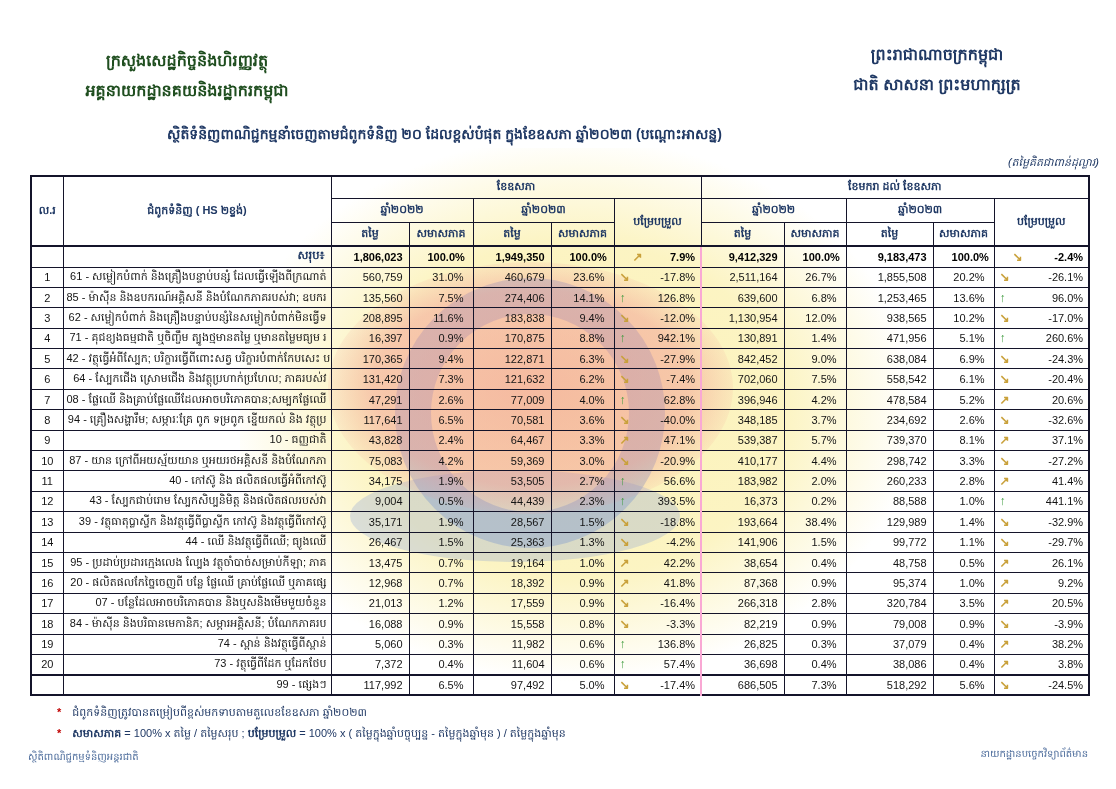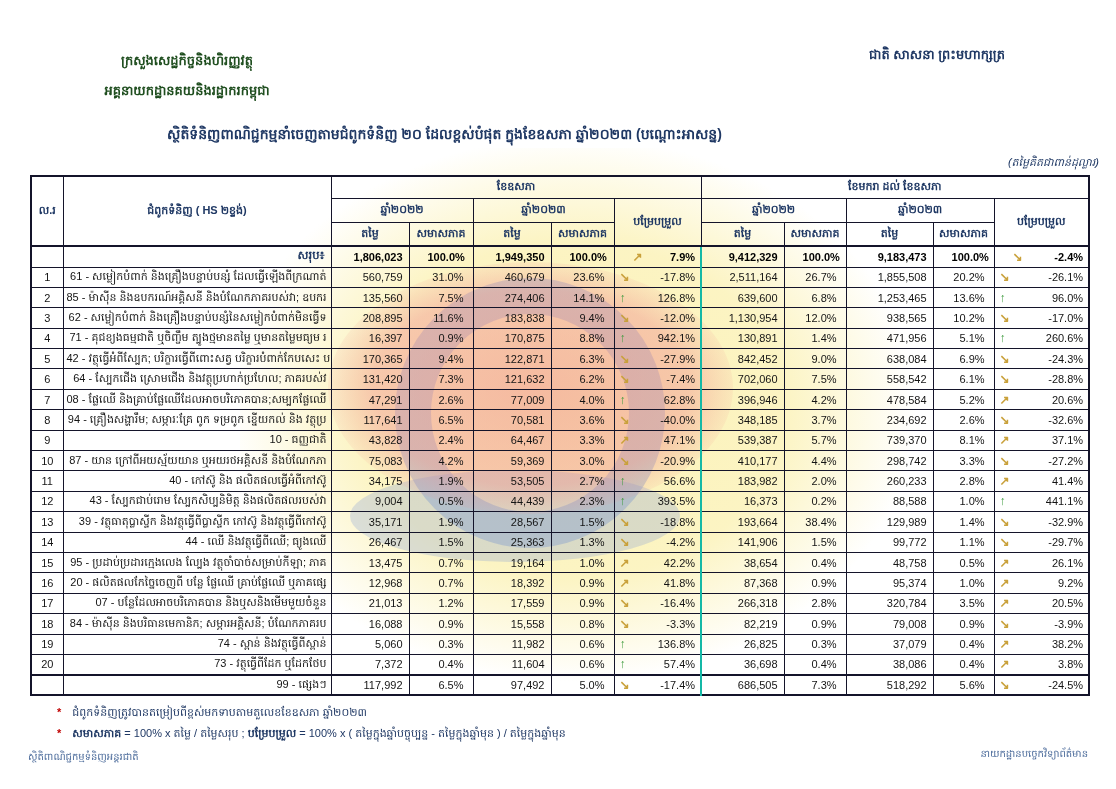--- a/index.html
+++ b/index.html
@@ -12,21 +12,21 @@
   .wm-yellow { left:240px; top:148px; width:690px; height:545px;
     background:radial-gradient(ellipse at 48% 48%, rgba(251,241,178,0.95) 0%, rgba(251,241,178,0.78) 42%, rgba(251,241,178,0) 68%); }
   .wm-red { left:328px; top:262px; width:405px; height:252px; border-radius:50%;
     background:radial-gradient(ellipse, rgba(240,140,140,0.55) 0%, rgba(240,140,140,0.42) 55%, rgba(240,140,140,0) 76%); }
   .wm-blue-ring { left:395px; top:278px; width:270px; height:270px; border-radius:50%;
     border:36px solid rgba(110,140,205,0.35); box-sizing:border-box; }
   .wm-blue-band { left:350px; top:470px; width:330px; height:92px; border-radius:50%;
     background:rgba(130,155,215,0.28); }
 
   
-  .hdr-block { position:absolute; text-align:center; font-weight:bold; font-size:13px; line-height:17px; z-index:2; }
+  .hdr-block { position:absolute; text-align:center; font-weight:bold; font-size:16px; line-height:17px; z-index:2; }
   .hdr-ministry { left:37px; top:52px; width:300px; color:#1f4e1f; }
   .hdr-kingdom  { left:787px; top:46px; width:300px; color:#1F3864; }
   .hdr-block div { margin-bottom:13px; }
   .doc-title { position:absolute; left:0; top:125px; width:889px; text-align:center;
     color:#1F3864; font-weight:bold; font-size:14px; z-index:2; }
   .unit-note { position:absolute; right:17px; top:155px; color:#1F3864;
     font-style:italic; font-size:11px; z-index:2; }
 
   
   table.doc-table { position:absolute; left:30px; top:175px; width:1058px; z-index:1;
@@ -37,21 +37,21 @@
   .doc-table th { color:#1F3864; font-weight:bold; font-size:11px; text-align:center; background:transparent; }
   tr.h1 th { height:22px; } tr.h2 th { height:24px; } tr.h3 th { height:24px; }
   tr.total-row td { height:21px; border-top:2px solid #14142a; border-bottom:1.5px solid #14142a; }
   tr.data-row td { height:20.4px; font-size:11px; color:#141414; }
   tr.row-last td { border-top:2px solid #14142a; }
   td.c-no { text-align:center; font-size:11px; color:#141414; }
   td.c-label { text-align:right; padding-left:3px; font-size:10.5px; }
   td.c-val { text-align:right; padding-right:6px; }
   td.c-share { text-align:right; padding-right:9px; }
   td.c-chg { padding:0 5px; }
-  td.gsep { border-left:2px solid #14b8a6; }
+  td.gsep { border-left:2px solid #f9a8d4; }
   .chg-wrap { display:flex; justify-content:space-between; align-items:center; }
   .arr { font-weight:bold; font-size:12px; line-height:1; }
   .arr-up { color:#3E9B3E; } .arr-ne { color:#C9A13B; } .arr-se { color:#C9A13B; }
   tr.total-row td { font-weight:bold; font-size:11px; color:#000;padding-left:18px; }
   tr.total-row td.c-label { text-align:right; color:#1F3864; padding-right:6px; font-size:11.5px; }
 
   
   .footnote { position:absolute; left:57px; color:#1F3864; font-size:11px; z-index:2; }
   .fn1 { top:705px; } .fn2 { top:726px; }
   .fn-star { color:#C00000; font-weight:bold; margin-right:8px; }
@@ -68,20 +68,21 @@
   <div class="wm wm-yellow"></div>
   <div class="wm wm-blue-ring"></div>
   <div class="wm wm-blue-band"></div>
   <div class="wm wm-red"></div>
 
   <div class="hdr-block hdr-ministry">
     <div>ក្រសួងសេដ្ឋកិច្ចនិងហិរញ្ញវត្ថុ</div>
     <div>អគ្គនាយកដ្ឋានគយនិងរដ្ឋាករកម្ពុជា</div>
   </div>
   <div class="hdr-block hdr-kingdom">
+    <div>ព្រះរាជាណាចក្រកម្ពុជា</div>
     <div>ជាតិ សាសនា ព្រះមហាក្សត្រ</div>
   </div>
 
   <div class="doc-title">ស្ថិតិទំនិញពាណិជ្ជកម្មនាំចេញតាមជំពូកទំនិញ ២០ ដែលខ្ពស់បំផុត ក្នុងខែឧសភា ឆ្នាំ២០២៣ (បណ្ដោះអាសន្ន)</div>
   <div class="unit-note">(តម្លៃគិតជាពាន់ដុល្លារ)</div>
 
   <table class="doc-table">
     <colgroup>
       <col style="width:32px">
         <col style="width:268px">
@@ -280,21 +281,21 @@
           <span>-7.4%</span>
         </div>
       </td>
       <td class="c-val gsep">702,060</td>
       <td class="c-share">7.5%</td>
       <td class="c-val">558,542</td>
       <td class="c-share">6.1%</td>
       <td class="c-chg">
         <div class="chg-wrap">
           <span class="arr arr-se">↘</span>
-          <span>-28.8%</span>
+          <span>-20.4%</span>
         </div>
       </td>
     </tr>
         <tr class="data-row">
       <td class="c-no">7</td>
       <td class="c-label">08 - ផ្លែឈើ និងគ្រាប់ផ្លែឈើដែលអាចបរិភោគបាន;សម្បកផ្លែឈើ</td>
       <td class="c-val">47,291</td>
       <td class="c-share">2.6%</td>
       <td class="c-val">77,009</td>
       <td class="c-share">4.0%</td>

